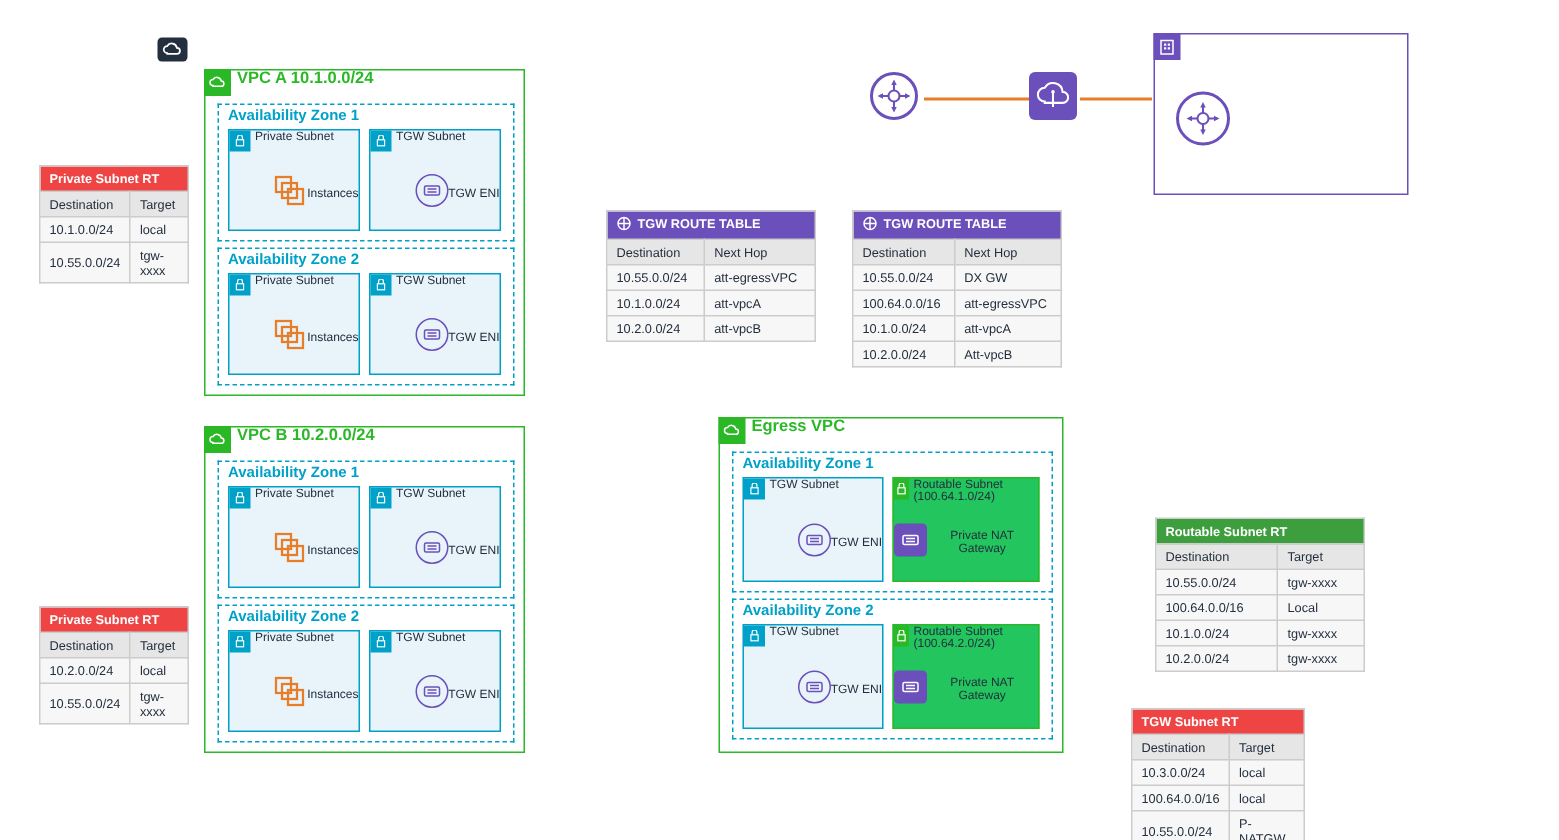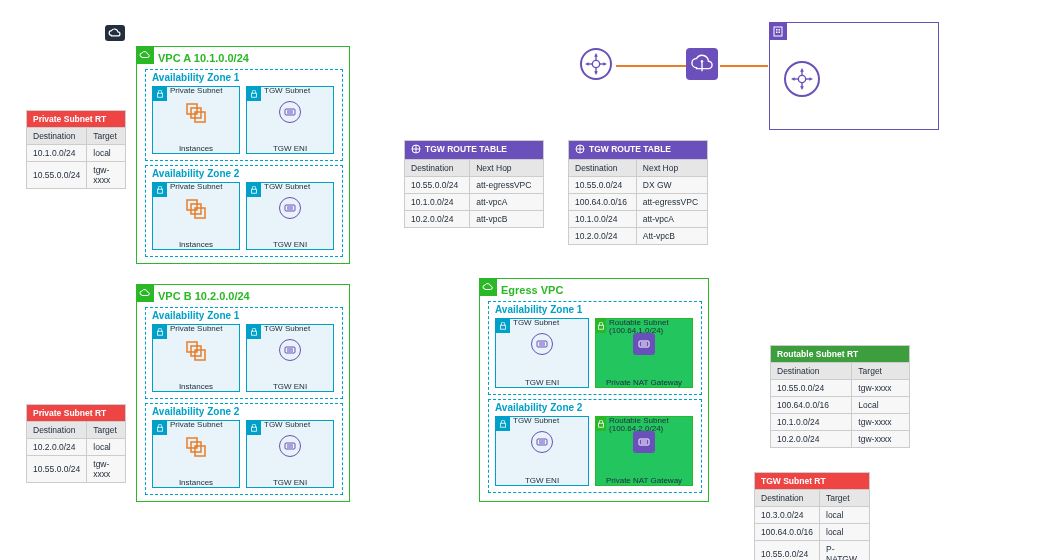--- a/index.html
+++ b/index.html
@@ -1,31 +1,31 @@
 <!DOCTYPE html>
 <html><head>
 <meta charset="utf-8">
 <style>
 html,body{margin:0;padding:0;background:#fff;font-family:Arial,Helvetica,sans-serif;font-size:9px;color:#232f3e}
 .canvas{position:relative;width:1039px;height:560px}
 .box{position:absolute;box-sizing:border-box}
 .cloud-badge{width:20px;height:16px;background:#232f3e;border-radius:3px;display:flex;align-items:center;justify-content:center}
 .vpc{border:1.5px solid #2bb826}
-.vpc-hdr{position:absolute;top:-1px;left:-1px;display:flex;align-items:flex-end;height:18px}
+.vpc-hdr{position:absolute;top:-1px;left:-1px;display:flex;align-items:flex-start;height:18px}
 .vpc-hdr .ic{width:18px;height:18px;background:#2bb826;display:flex;align-items:center;justify-content:center;margin-right:4px}
 .vpc-hdr .tx{color:#2bb826;font-weight:700;font-size:11px}
 .az{position:absolute;border:1.5px dashed #00a1c9}
 .az-label{position:absolute;top:2px;left:6px;color:#00a1c9;font-weight:700;font-size:10px}
 .subnet{position:absolute;border:1px solid #00a1c9;background:#e8f4fa;box-sizing:border-box}
 .subnet.green{border-color:#2bb826;background:#22c55e}
 .subnet-hdr{display:flex;align-items:flex-start;height:14px}
 .subnet-hdr .ic{width:14px;height:14px;background:#00a1c9;display:flex;align-items:center;justify-content:center;margin-right:3px}
 .subnet.green .subnet-hdr .ic{background:#2bb826}
 .subnet-hdr .tx{font-size:8px;color:#232f3e;line-height:8px}
-.subnet .content{display:flex;flex-direction:column;align-items:center;justify-content:space-between;height:calc(100% - 14px)}
+.subnet .content{display:flex;flex-direction:row;align-items:center;justify-content:flex-end;height:calc(100% - 14px)}
 .subnet .content .lbl{font-size:8px;text-align:center;margin-top:2px}
 .ic-instances{width:24px;height:24px}
 .ic-circle{width:22px;height:22px;border:1.5px solid #6b4fbb;border-radius:50%;display:flex;align-items:center;justify-content:center;box-sizing:border-box}
 .ic-square{width:22px;height:22px;background:#6b4fbb;border-radius:3px;display:flex;align-items:center;justify-content:center}
 .corp{border:1.5px solid #6b4fbb}
 .tgw-node,.dxg-node{width:32px;height:32px;display:flex;align-items:center;justify-content:center}
 .tgw-node{border:2px solid #6b4fbb;border-radius:50%;background:#fff}
 .dxg-node{background:#6b4fbb;border-radius:4px}
 .line-orange{position:absolute;height:2px;background:#e77d28}
 

